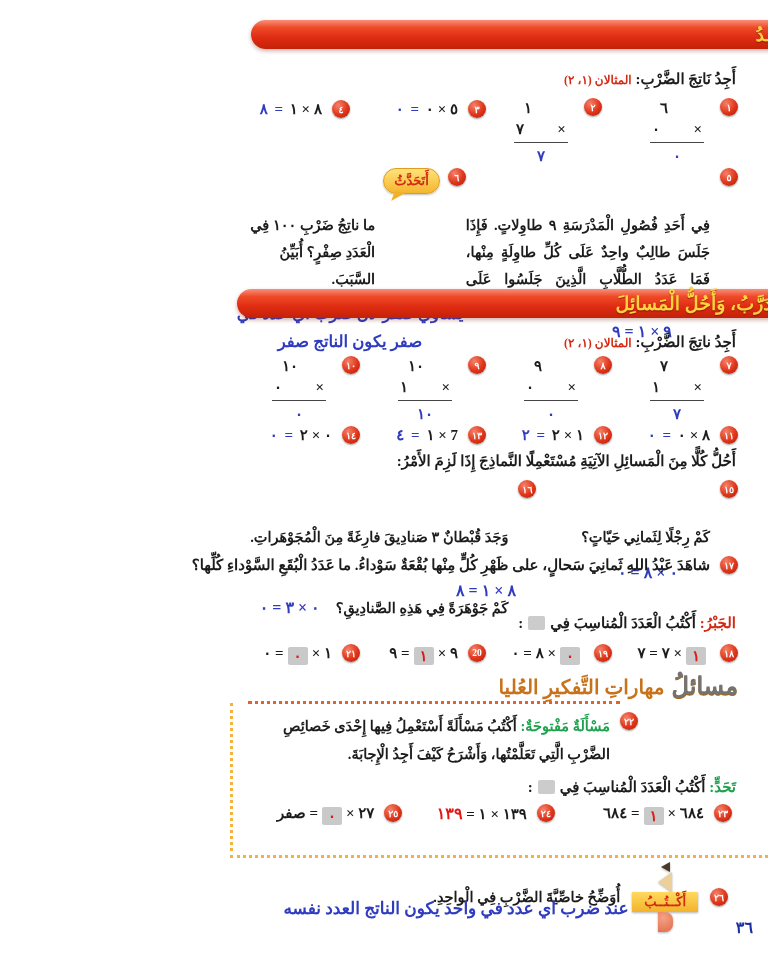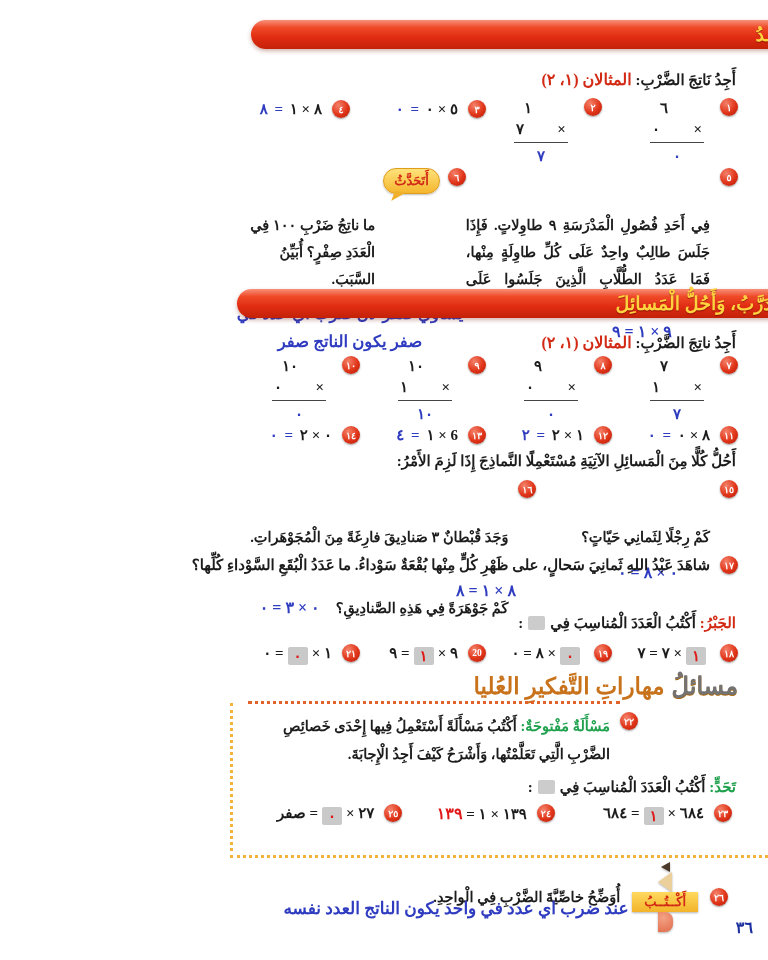--- a/index.html
+++ b/index.html
@@ -17,21 +17,21 @@
   #banner2{top:289px;left:93px;width:558px;height:29px;padding-right:46px;}
   #banner2-triangle{left:648px;top:285px;width:0;height:0;
       border-top:18px solid transparent;border-bottom:18px solid transparent;
       border-right:38px solid #f6c33c;filter:drop-shadow(0 1px 1px rgba(0,0,0,.3));}
   #check-icon{left:656px;top:11px;width:50px;height:50px;border-radius:50%;
       background:radial-gradient(circle at 35% 30%,#fff3b0,#ffd95e 40%,#e0a81f 80%,#b8860b);
       box-shadow:0 2px 3px rgba(0,0,0,.35);display:flex;align-items:center;justify-content:center;}
 
   
   .instr{font-size:15px;font-weight:bold;white-space:nowrap;}
-  .instr .ref{font-size:16px;color:#d22a15;}
+  .instr .ref{font-size:12px;color:#d22a15;}
   .red-label{color:#d22a15;}
   .green-label{color:#1fa14e;}
   .blue{color:#2f3cc0;}
   .hand{color:#2f3cc0;font-weight:bold;}
   .red-hand{color:#e01818;font-weight:bold;}
 
   
   .badge{flex:none;width:18px;height:18px;border-radius:50%;
      background:radial-gradient(circle at 35% 30%,#f4816a,#e03418 55%,#b01d0a);
      color:#fff;font-size:9.5px;font-weight:bold;display:inline-flex;
@@ -77,21 +77,21 @@
   .p16col{width:60%;}
   .p16line2{margin-right:28px;display:flex;gap:16px;align-items:baseline;}
 
   #p17{top:556px;right:30px;left:90px;}
   .p17text{font-size:15px;font-weight:bold;white-space:nowrap;}
   .p17ans{text-align:center;font-size:16px;margin-top:7px;}
 
   
   #think-header{top:672px;right:30px;display:flex;align-items:baseline;gap:7px;}
   .th-lead{font-size:24px;font-weight:bold;color:#737373;text-shadow:0 1px 0 #a9660e;}
-  .th-rest{font-size:23px;font-weight:bold;color:#c8731c;}
+  .th-rest{font-size:20px;font-weight:bold;color:#c8731c;}
   #dots-top{top:701px;left:104px;width:372px;border-top:3px dotted #e2622c;}
   #think-box{top:703px;left:86px;width:658px;height:152px;
       border:3px dotted #f2b23c;border-top:none;}
   #p22{top:712px;right:130px;left:108px;}
   .p22text{font-size:14.5px;font-weight:bold;line-height:1.95;}
   #challenge{top:778px;right:32px;font-size:15px;font-weight:bold;white-space:nowrap;}
   #row-chal{top:802px;right:36px;left:96px;}
 
   
   #p26{top:862px;right:40px;display:flex;gap:12px;align-items:center;}
@@ -270,21 +270,21 @@
       <span class="badge">١٢</span>
       <span class="eq">
         <span>١ × ٢</span>
         <span class="beq blue">=</span>
         <span class="hand">٢</span>
       </span>
     </div>
     <div class="eqcell w25">
       <span class="badge">١٣</span>
       <span class="eq">
-        <span>6 × ١</span>
+        <span>7 × ١</span>
         <span class="beq blue">=</span>
         <span class="hand">٤</span>
       </span>
     </div>
     <div class="eqcell w25">
       <span class="badge">١٤</span>
       <span class="eq">
         <span>٠ × ٢</span>
         <span class="beq blue">=</span>
         <span class="hand">٠</span>

